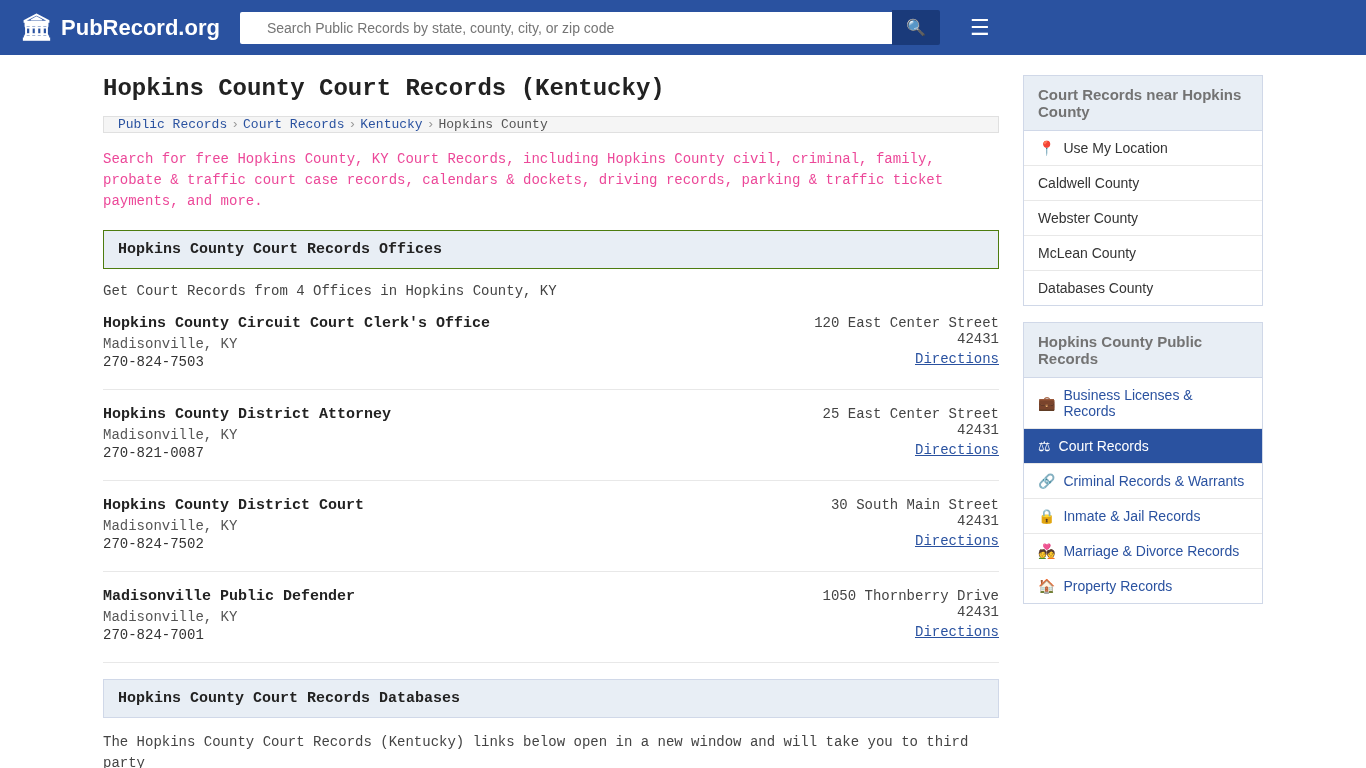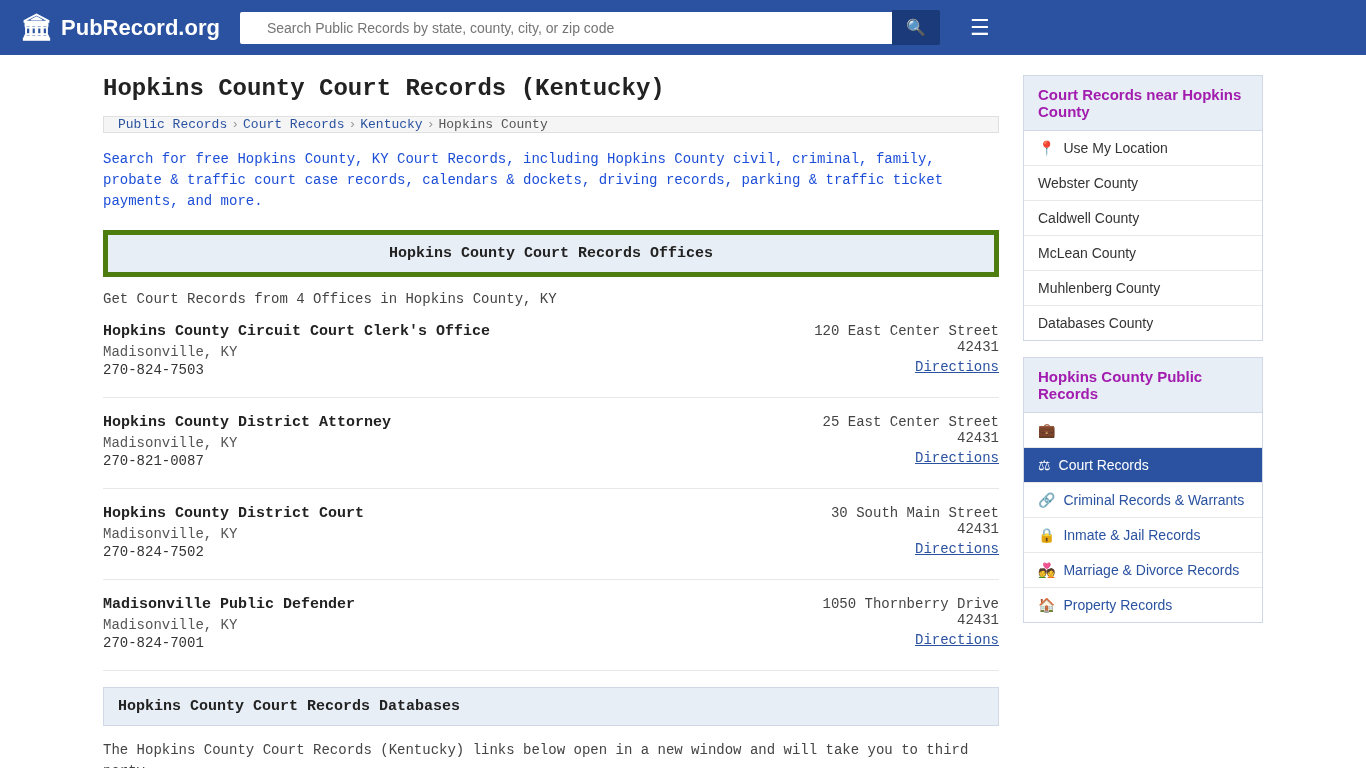--- a/index.html
+++ b/index.html
@@ -91,32 +91,31 @@
     .breadcrumb a {
       color: #2a52a0;
       text-decoration: none;
     }
     .breadcrumb-sep {
       color: #999;
     }
     .intro-text {
       font-size: 14px;
       line-height: 1.5;
-      color: #1d4ed8;
+      color: #ec4899;
       margin-bottom: 18px;
     }
     .section-header {
       background: #e8eef5;
-      border: 5px solid #4d7c0f;
+      border: 1px solid #4d7c0f;
       padding: 10px 14px;
       font-size: 15px;
       font-weight: bold;
       color: #222;
       margin-bottom: 14px;
-      text-align: center;
     }
     .section-subtext {
       font-size: 14px;
       color: #444;
       margin-bottom: 16px;
     }
 
     
     .office-entry {
       border-bottom: 1px solid #e8e8e8;
@@ -158,21 +157,21 @@
     .sidebar {
       width: 240px;
       flex-shrink: 0;
     }
     .sidebar-section-title {
       background: #e8eef5;
       border: 1px solid #d0d8e8;
       padding: 10px 14px;
       font-size: 15px;
       font-weight: bold;
-      color: #a21caf;
+      color: #737373;
       margin-bottom: 0;
     }
     .sidebar-list {
       border: 1px solid #d0d8e8;
       border-top: none;
       margin-bottom: 16px;
     }
     .sidebar-list-item {
       padding: 9px 14px;
       border-bottom: 1px solid #e8e8e8;
@@ -315,33 +314,33 @@
 
   <div class="sidebar">
 
     <div class="sidebar-section-title">Court Records near Hopkins County</div>
     <div class="sidebar-list">
       <div class="sidebar-list-item location-item">
         <span class="sidebar-icon">📍</span>
         <span>Use My Location</span>
       </div>
       <div id="nearby-counties">
+          <div class="sidebar-list-item plain">Caldwell County</div>
           <div class="sidebar-list-item plain">Webster County</div>
-          <div class="sidebar-list-item plain">Caldwell County</div>
           <div class="sidebar-list-item plain">McLean County</div>
-          <div class="sidebar-list-item plain">Muhlenberg County</div>
           <div class="sidebar-list-item plain">Databases County</div>
         </div>
     </div>
 
     <div class="sidebar-section-title">Hopkins County Public Records</div>
     <div class="sidebar-list">
       <div id="public-records-items">
           <div class="sidebar-list-item">
     <span class="sidebar-icon">💼</span>
+    <span>Business Licenses &amp; Records</span>
   </div>
           <div class="sidebar-list-item active">
     <span class="sidebar-icon">⚖</span>
     <span>Court Records</span>
   </div>
           <div class="sidebar-list-item">
     <span class="sidebar-icon">🔗</span>
     <span>Criminal Records &amp; Warrants</span>
   </div>
           <div class="sidebar-list-item">

